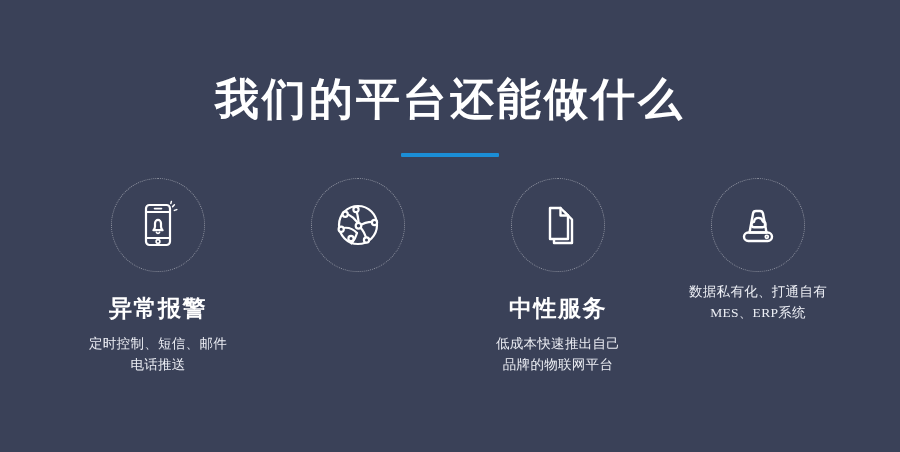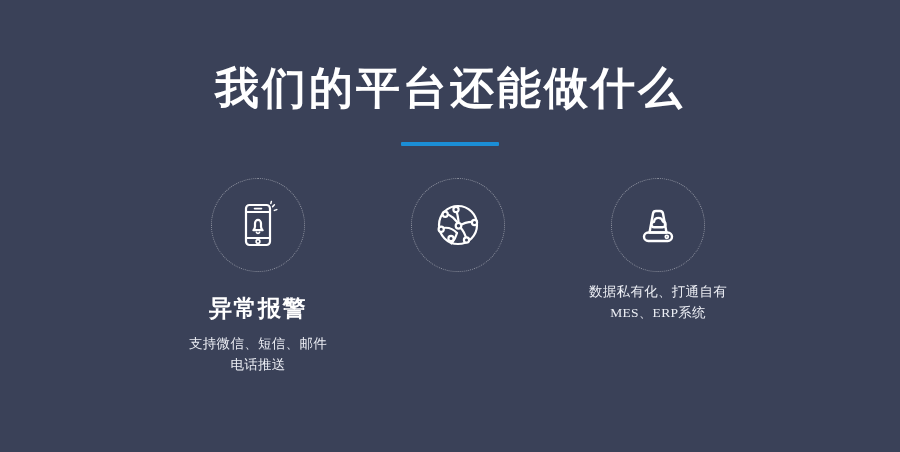--- a/index.html
+++ b/index.html
@@ -28,21 +28,21 @@
     left: 0;
     width: 900px;
     text-align: center;
   }
   .page-title {
     font-size: 44px;
     font-weight: bold;
     color: #ffffff;
     letter-spacing: 3px;
     line-height: 52px;
-    margin: 4px;
+    margin: 15px;
   }
   .title-underline {
     width: 98px;
     height: 4px;
     background: #1b8ed6;
     margin: 28px auto 0 auto;
     border-radius: 1px;
   }
 
   
@@ -116,21 +116,21 @@
             <circle cx="26" cy="42.5" r="1.9" stroke-width="1.6"></circle>
             <path d="M21.4 31.2c1.2-1.1 1.6-2.2 1.6-3.6v-3.3c0-1.9 1.4-3.4 3-3.4s3 1.5 3 3.4v3.3c0 1.4.4 2.5 1.6 3.6z"></path>
             <path d="M24.4 33.2a1.7 1.7 0 0 0 3.2 0" stroke-width="1.6"></path>
             <line x1="40.6" y1="7.6" x2="42.4" y2="5.8" stroke-width="1.5"></line>
             <line x1="42.4" y1="11.4" x2="44.8" y2="10.6" stroke-width="1.5"></line>
             <line x1="38.8" y1="4.6" x2="39.4" y2="2.4" stroke-width="1.5"></line>
           </svg>
         </span>
       </div>
       <div class="feature-title">异常报警</div>
-      <div class="feature-desc">支持微信、短信、邮件
+      <div class="feature-desc">定时控制、短信、邮件
 电话推送</div>
     </div>
 
     <div class="feature">
       <div class="icon-ring">
         <span>
           <svg width="52" height="52" viewBox="0 0 52 52" fill="none" stroke="#ffffff" stroke-width="2.2" stroke-linecap="round" stroke-linejoin="round">
             <circle cx="26" cy="26" r="19"></circle>
             <path d="M12.5 14.5c6 1 12 6 14.5 12.5"></path>
             <path d="M8.5 29.5c5.5-1.5 12-0.5 16.5 4.5"></path>
@@ -143,20 +143,34 @@
             <circle cx="9.2" cy="30.2" r="2.6" fill="#3a4158"></circle>
             <circle cx="19" cy="39.5" r="2.6" fill="#3a4158"></circle>
             <circle cx="34.5" cy="41" r="2.6" fill="#3a4158"></circle>
             <circle cx="42.5" cy="23.5" r="2.6" fill="#3a4158"></circle>
             <circle cx="24" cy="10.5" r="2.6" fill="#3a4158"></circle>
           </svg>
         </span>
       </div>
     </div>
 
+    <div class="feature">
+      <div class="icon-ring">
+        <span>
+          <svg width="52" height="52" viewBox="0 0 52 52" fill="none" stroke="#ffffff" stroke-width="2.4" stroke-linecap="round" stroke-linejoin="round">
+            <path d="M22 13h10.5l7.5 7.5V44H22z"></path>
+            <path d="M18 9h10.5L36 16.5V40H18z" fill="#3a4158"></path>
+            <path d="M28.5 9v7.5H36"></path>
+          </svg>
+        </span>
+      </div>
+      <div class="feature-title">中性服务</div>
+      <div class="feature-desc">低成本快速推出自己
+品牌的物联网平台</div>
+    </div>
 
     <div class="feature">
       <div class="icon-ring">
         <span>
           <svg width="52" height="52" viewBox="0 0 52 52" fill="none" stroke="#ffffff" stroke-width="2.4" stroke-linecap="round" stroke-linejoin="round">
             <path d="M17.5 33.5 21 14.5a3 3 0 0 1 3-2.5h4a3 3 0 0 1 3 2.5l3.5 19z"></path>
             <rect x="12" y="33.5" width="28" height="8.5" rx="4.25"></rect>
             <circle cx="34.8" cy="37.8" r="1.5" stroke-width="1.8"></circle>
             <path d="M22.2 28.2c-1.5 0-2.7-1.2-2.7-2.7 0-1.4 1.1-2.6 2.5-2.7.3-2.2 2.2-3.9 4.5-3.9 2.2 0 4 1.6 4.4 3.6 1.4.1 2.6 1.3 2.6 2.8 0 1.6-1.3 2.9-2.9 2.9z"></path>
           </svg>

